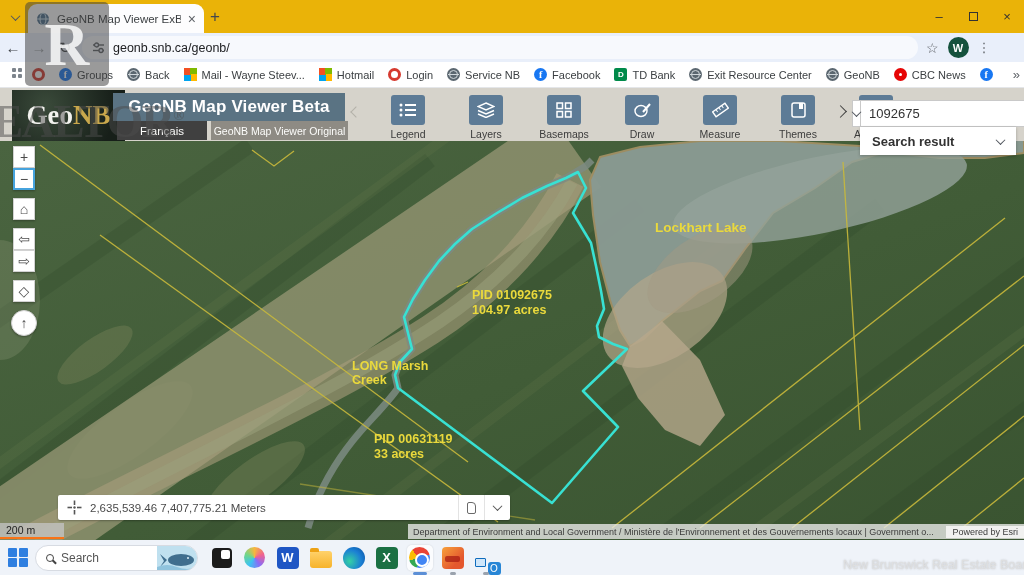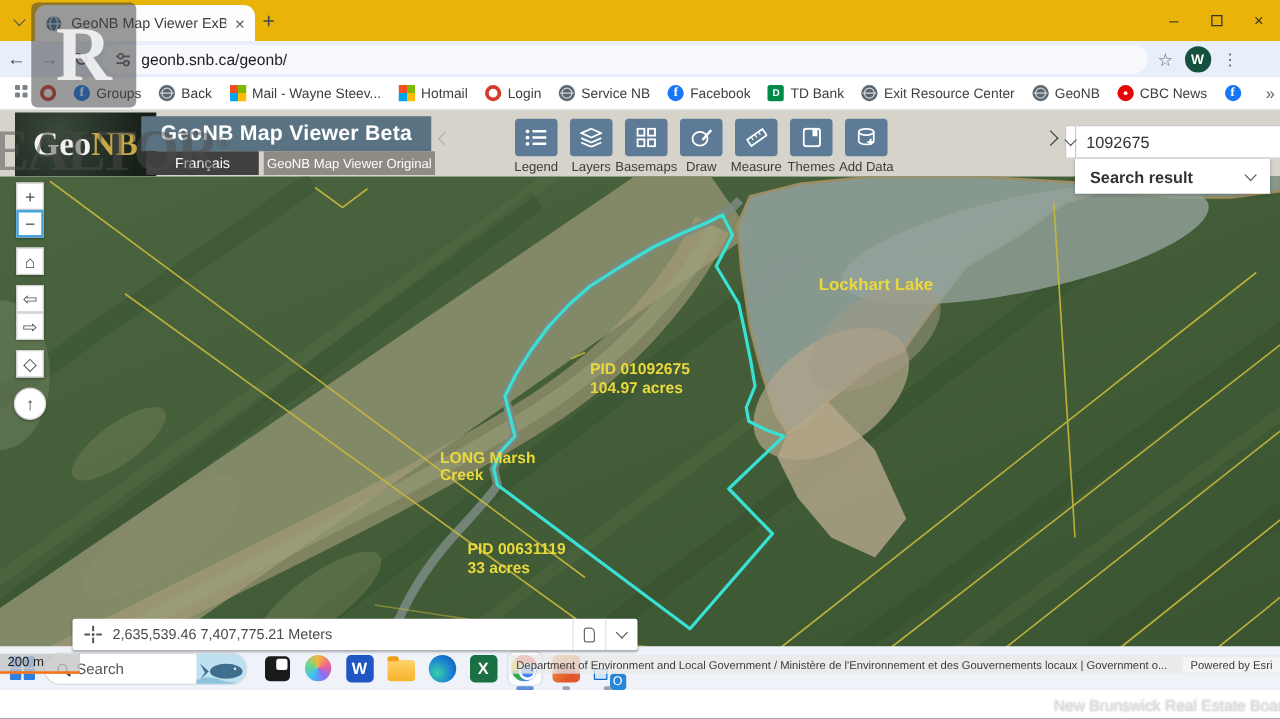--- a/index.html
+++ b/index.html
@@ -54,21 +54,21 @@
 
   
   #gn-header { position:absolute; left:0; top:88px; width:1024px; height:53px; background:#d6d3cb; }
   #gn-logo { position:absolute; left:12px; top:2px; width:113px; height:51px; background:radial-gradient(circle at 30% 30%, #3a4a3a, #171f19 80%); display:flex; align-items:center; justify-content:center; font-family:"Liberation Serif",serif; font-size:27px; font-weight:bold; }
   #gn-logo .geo { color:#f2f2ee; } #gn-logo .nb { color:#c9a84c; }
   #gn-titlebar { position:absolute; left:113px; top:5px; width:232px; height:28px; background:#5a7383; color:#fff; font-size:17px; font-weight:bold; display:flex; align-items:center; justify-content:center; letter-spacing:.2px; }
   #gn-lang { position:absolute; left:117px; top:33px; width:90px; height:19px; background:#404040; color:#fdfdfb; font-size:11.5px; display:flex; align-items:center; justify-content:center; }
   #gn-orig { position:absolute; left:211px; top:33px; width:137px; height:19px; background:#8e8b84; color:#fdfdfb; font-size:10.5px; display:flex; align-items:center; justify-content:center; }
   #gn-collapse { position:absolute; left:352px; top:14px; }
   #gn-collapse .chev { border-color:#b4b1a9; width:8px; height:8px; }
-  #gn-toolbar { position:absolute; left:412px; top:7px; display:flex; gap:10px; }
+  #gn-toolbar { position:absolute; left:391px; top:7px; display:flex; gap:44px; }
   .gn-tool { width:34px; display:flex; flex-direction:column; align-items:center; }
   .gn-tool .btn { width:34px; height:30px; background:#5d7b96; border-radius:3px; display:flex; align-items:center; justify-content:center; }
   .gn-tool .lbl { margin-top:3px; font-size:10.5px; color:#3c3c3c; white-space:nowrap; }
   #gn-expand { position:absolute; left:836px; top:14px; }
   #gn-expand .chev { border-color:#3f3f3f; width:9px; height:9px; }
 
   
   #gn-search { position:absolute; left:852px; top:100px; width:166px; height:27px; display:flex; z-index:30; }
   #search-dd { width:30px; background:#fff; border:1px solid #c9c9c9; display:flex; align-items:center; justify-content:center; }
   #search-input { flex:1; border:1px solid #c9c9c9; border-left:none; font-size:13px; color:#323232; padding:0 4px 0 8px; outline:none; font-family:inherit; }
@@ -95,21 +95,21 @@
   #coord-dd { width:26px; height:25px; border-left:1px solid #e3e3e3; display:flex; align-items:center; justify-content:center; }
   #coord-dd .chev { border-color:#555; }
 
   
   #scalebar { position:absolute; left:0px; top:523px; width:64px; height:16px; background:rgba(195,195,195,.78); color:#222; font-size:10.5px; display:flex; align-items:center; padding-left:6px; z-index:19; border-bottom:2px solid #f97316; }
   #attribution { position:absolute; left:408px; top:524px; width:616px; height:15px; background:rgba(233,233,231,.8); display:flex; align-items:center; z-index:19; }
   #attr-text { flex:1; font-size:9px; color:#3b3b3b; white-space:nowrap; overflow:hidden; padding:0 5px; }
   #powered { font-size:9px; color:#3b3b3b; background:rgba(245,245,245,.9); padding:1px 6px; white-space:nowrap; }
 
   
-  #taskbar { position:absolute; left:0; top:517px; width:1024px; height:35px; background:#eff3f9; border-top:1px solid #dcе0e6; display:flex; align-items:center; }
+  #taskbar { position:absolute; left:0; top:540px; width:1024px; height:35px; background:#eff3f9; border-top:1px solid #dcе0e6; display:flex; align-items:center; }
   #tb-left { display:flex; align-items:center; gap:7px; padding-left:8px; }
   #win-start { width:20px; height:20px; display:grid; grid-template-columns:9px 9px; grid-template-rows:9px 9px; gap:1.5px; }
   #win-start span { background:#2f7fe0; border-radius:1px; }
   #tb-search { width:163px; height:26px; background:#fff; border:1px solid #d7dbe2; border-radius:13px; display:flex; align-items:center; overflow:hidden; }
   #tb-search .mag2 { width:8px; height:8px; border:1.6px solid #444; border-radius:50%; position:relative; margin:0 7px 0 10px; }
   #tb-search .mag2::after { content:""; position:absolute; width:5px; height:1.6px; background:#444; transform:rotate(45deg); right:-4px; bottom:-2px; }
   #tb-search-text { flex:1; font-size:12px; color:#555; }
   #tb-whale { width:40px; height:26px; }
   .tbapp { width:26px; height:26px; margin:0 3.5px; position:relative; display:flex; align-items:center; justify-content:center; border-radius:5px; }
   .tbapp.active { background:rgba(255,255,255,.75); box-shadow:0 0 2px rgba(0,0,0,.15); }

